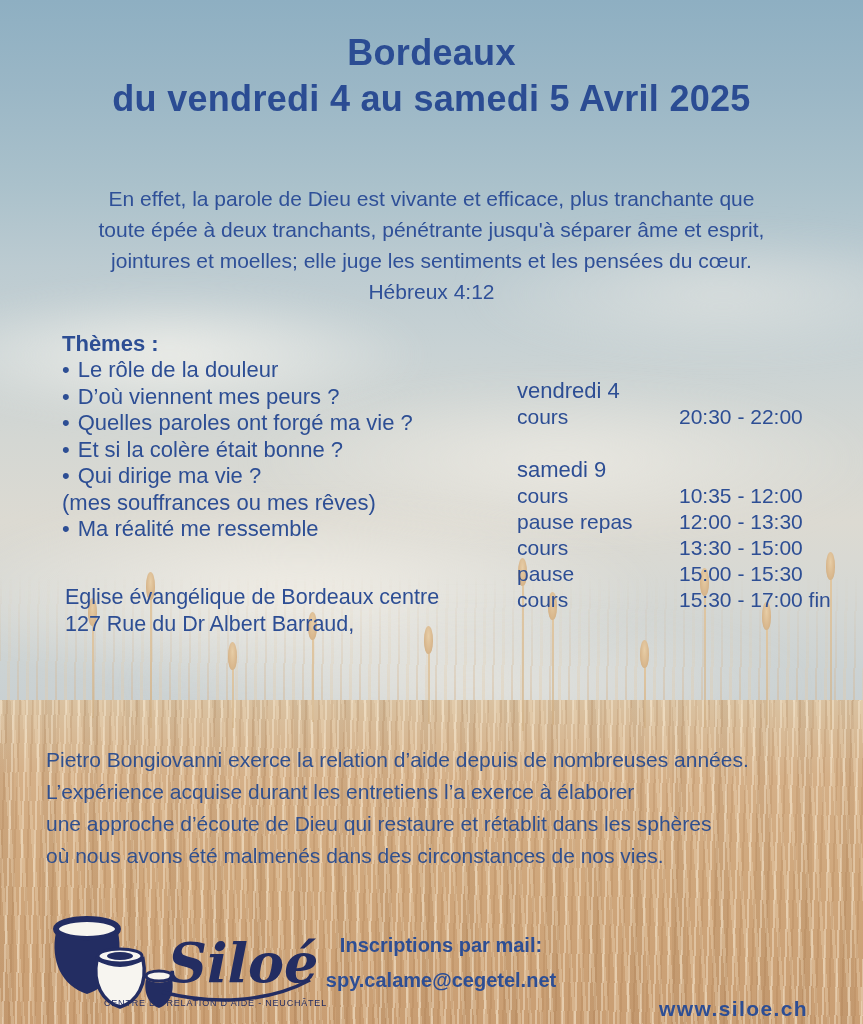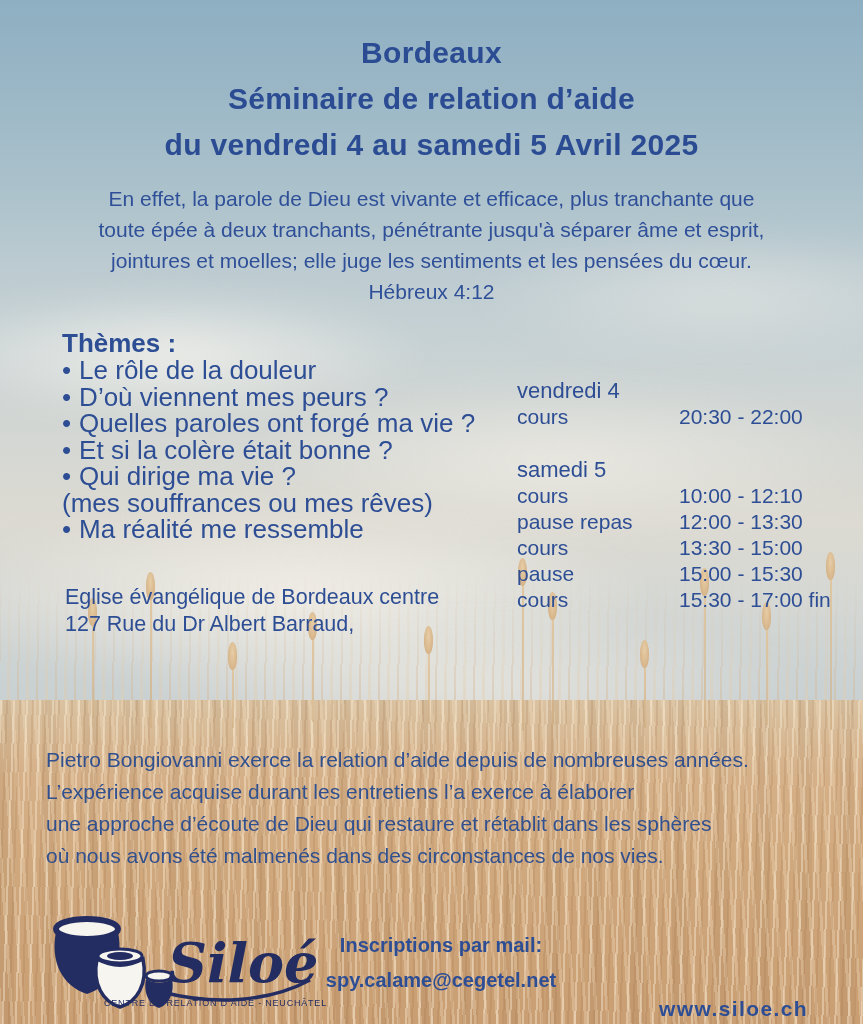--- a/index.html
+++ b/index.html
@@ -38,23 +38,23 @@
       repeating-linear-gradient(86deg, rgba(242,222,192,.32) 0 3px, rgba(0,0,0,0) 3px 11px),
       repeating-linear-gradient(90deg, rgba(120,85,50,.08) 0 14px, rgba(0,0,0,0) 14px 42px),
       linear-gradient(180deg,#dac2a1 0%,#d5b088 24%,#cfa77c 55%,#c99e73 100%);
   }
   .ear{position:absolute;}
   .ear-head{width:9px;height:28px;margin:0 auto;border-radius:50% 50% 45% 45%;
     background:radial-gradient(ellipse at 50% 35%, #e7cda6 0%, #d9b88e 60%, #cda87c 100%);}
   .ear-stem{width:2px;margin:0 auto;background:linear-gradient(180deg,rgba(224,197,158,.95),rgba(205,170,125,.55));}
   
   .header{position:absolute;top:30px;left:0;width:100%;text-align:center;font-weight:bold;color:#2b4c93;}
-  .header div{font-size:30px;line-height:46px;letter-spacing:.3px;}
+  .header div{font-size:36px;line-height:46px;letter-spacing:.3px;}
   .verse{position:absolute;top:183px;left:0;width:100%;text-align:center;font-size:21px;line-height:31px;color:#2f5098;}
-  .themes{position:absolute;left:62px;top:330px;font-size:26px;color:#2d4e94;}
+  .themes{position:absolute;left:62px;top:330px;font-size:22px;color:#2d4e94;}
   .themes .heading{font-weight:bold;line-height:27px;}
   .theme-item{line-height:26.5px;}
   .bullet{margin-right:8px;}
   .bullet:empty{margin-right:0;}
   .schedule{position:absolute;left:517px;top:377px;width:335px;font-size:21px;color:#2d4e94;}
   .day-label{font-weight:normal;font-size:22px;line-height:27px;}
   .day2{margin-top:26px;}
   .srow{display:flex;line-height:26px;}
   .srow .activity{width:162px;}
   .address{position:absolute;left:65px;top:584px;font-size:21.5px;line-height:27px;color:#2d4e94;}
@@ -123,21 +123,20 @@
       <div class="ear-head"></div>
       <div class="ear-stem" style="height:95px;"></div>
     </div>
   <div class="ear" style="left:826px;top:552px;">
       <div class="ear-head"></div>
       <div class="ear-stem" style="height:150px;"></div>
     </div>
 
   <div class="header">
     <div>Bordeaux</div>
-    <div>Séminaire de relation d’aide</div>
     <div>du vendredi 4 au samedi 5 Avril 2025</div>
   </div>
 
   <div class="verse">
 
   <div>En effet, la parole de Dieu est vivante et efficace, plus tranchante que</div>
       <div>toute épée à deux tranchants, pénétrante jusqu'à séparer âme et esprit,</div>
       <div>jointures et moelles; elle juge les sentiments et les pensées du cœur.</div>
     </div>
   <div class="verse" style="top:276px;">
@@ -170,26 +169,26 @@
       <div class="day-label">vendredi 4</div>
       <div>
 
           <div class="srow">
             <span class="activity">cours</span>
             <span class="time">20:30 - 22:00</span>
           </div>
         </div>
     </div>
     <div class="day2">
-      <div class="day-label">samedi 5</div>
+      <div class="day-label">samedi 9</div>
       <div>
 
           <div class="srow">
             <span class="activity">cours</span>
-            <span class="time">10:00 - 12:10</span>
+            <span class="time">10:35 - 12:00</span>
           </div>
 
           <div class="srow">
             <span class="activity">pause repas</span>
             <span class="time">12:00 - 13:30</span>
           </div>
 
           <div class="srow">
             <span class="activity">cours</span>
             <span class="time">13:30 - 15:00</span>

